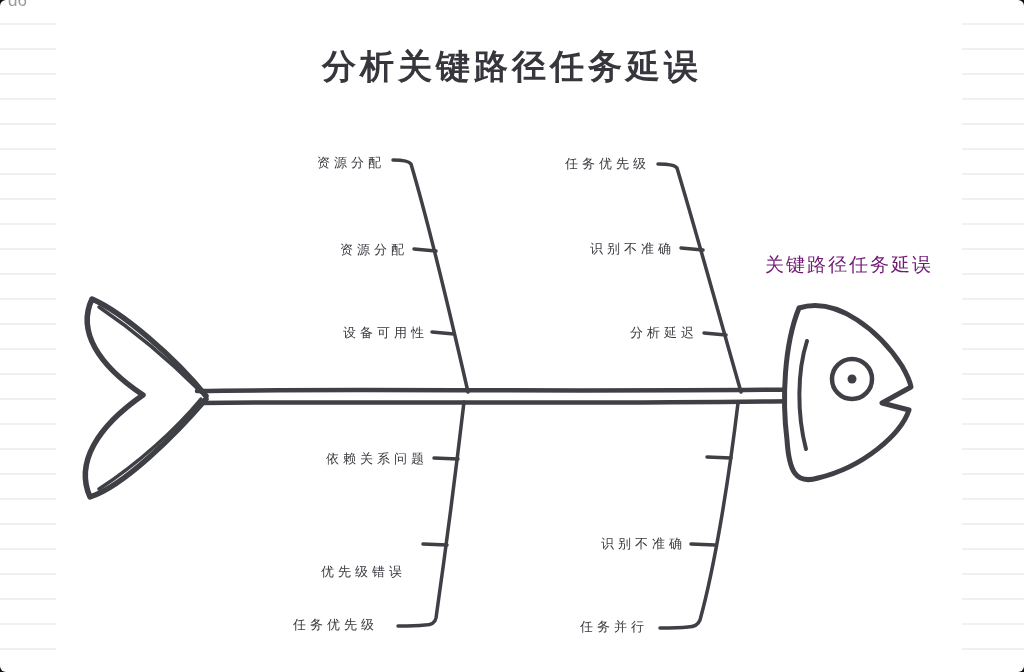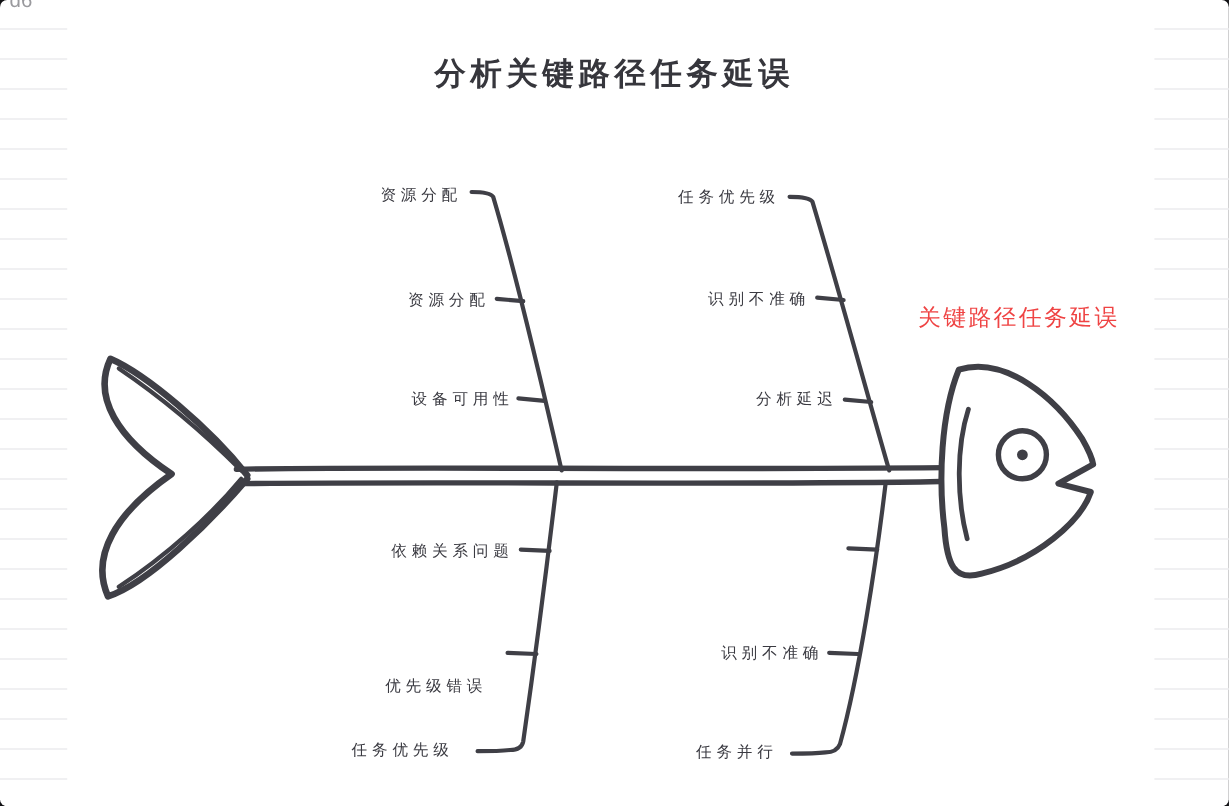--- a/index.html
+++ b/index.html
@@ -9,26 +9,26 @@
   }
   
   .ruled{position:absolute;top:0;bottom:0;width:56px;
     background:repeating-linear-gradient(to bottom,transparent 0,transparent 23px,#f0f0f2 23px,#f0f0f2 25px);
   }
   .ruled.left{left:0;}
   .ruled.right{right:0;width:62px;}
   .corner-fragment{position:absolute;top:-9px;left:8px;font-size:17px;color:#9a9a9e;
     font-family:"Liberation Sans",sans-serif;}
   .title{position:absolute;top:44px;left:0;width:100%;text-align:center;
-    font-size:26px;font-weight:bold;letter-spacing:4px;color:#36363c;}
+    font-size:34px;font-weight:bold;letter-spacing:4px;color:#36363c;}
   svg.bones{position:absolute;left:0;top:0;}
   .lbl{position:absolute;font-size:13px;letter-spacing:4px;white-space:nowrap;
     transform:translateY(-50%);color:#3a3a41;}
   .effect-lbl{position:absolute;font-size:19px;letter-spacing:2px;white-space:nowrap;
-    transform:translateY(-50%);color:#ef4444;}
+    transform:translateY(-50%);color:#701a75;}
   
   .c-tl{right:639px;top:163px;}  .s-tl1{right:616px;top:250px;} .s-tl2{right:596px;top:333px;}
   .c-tr{right:374px;top:164px;}  .s-tr1{right:349px;top:249px;} .s-tr2{right:326px;top:333px;}
   .s-bl1{right:596px;top:459px;} .s-bl2{right:618px;top:544px;margin-top:28px;} .c-bl{right:646px;top:625px;}
   .s-br1{right:316px;top:458px;} .s-br2{right:338px;top:544px;} .c-br{right:376px;top:627px;}
   .effect-lbl{left:765px;top:265px;}
 </style>
 </head>
 <body>
 

